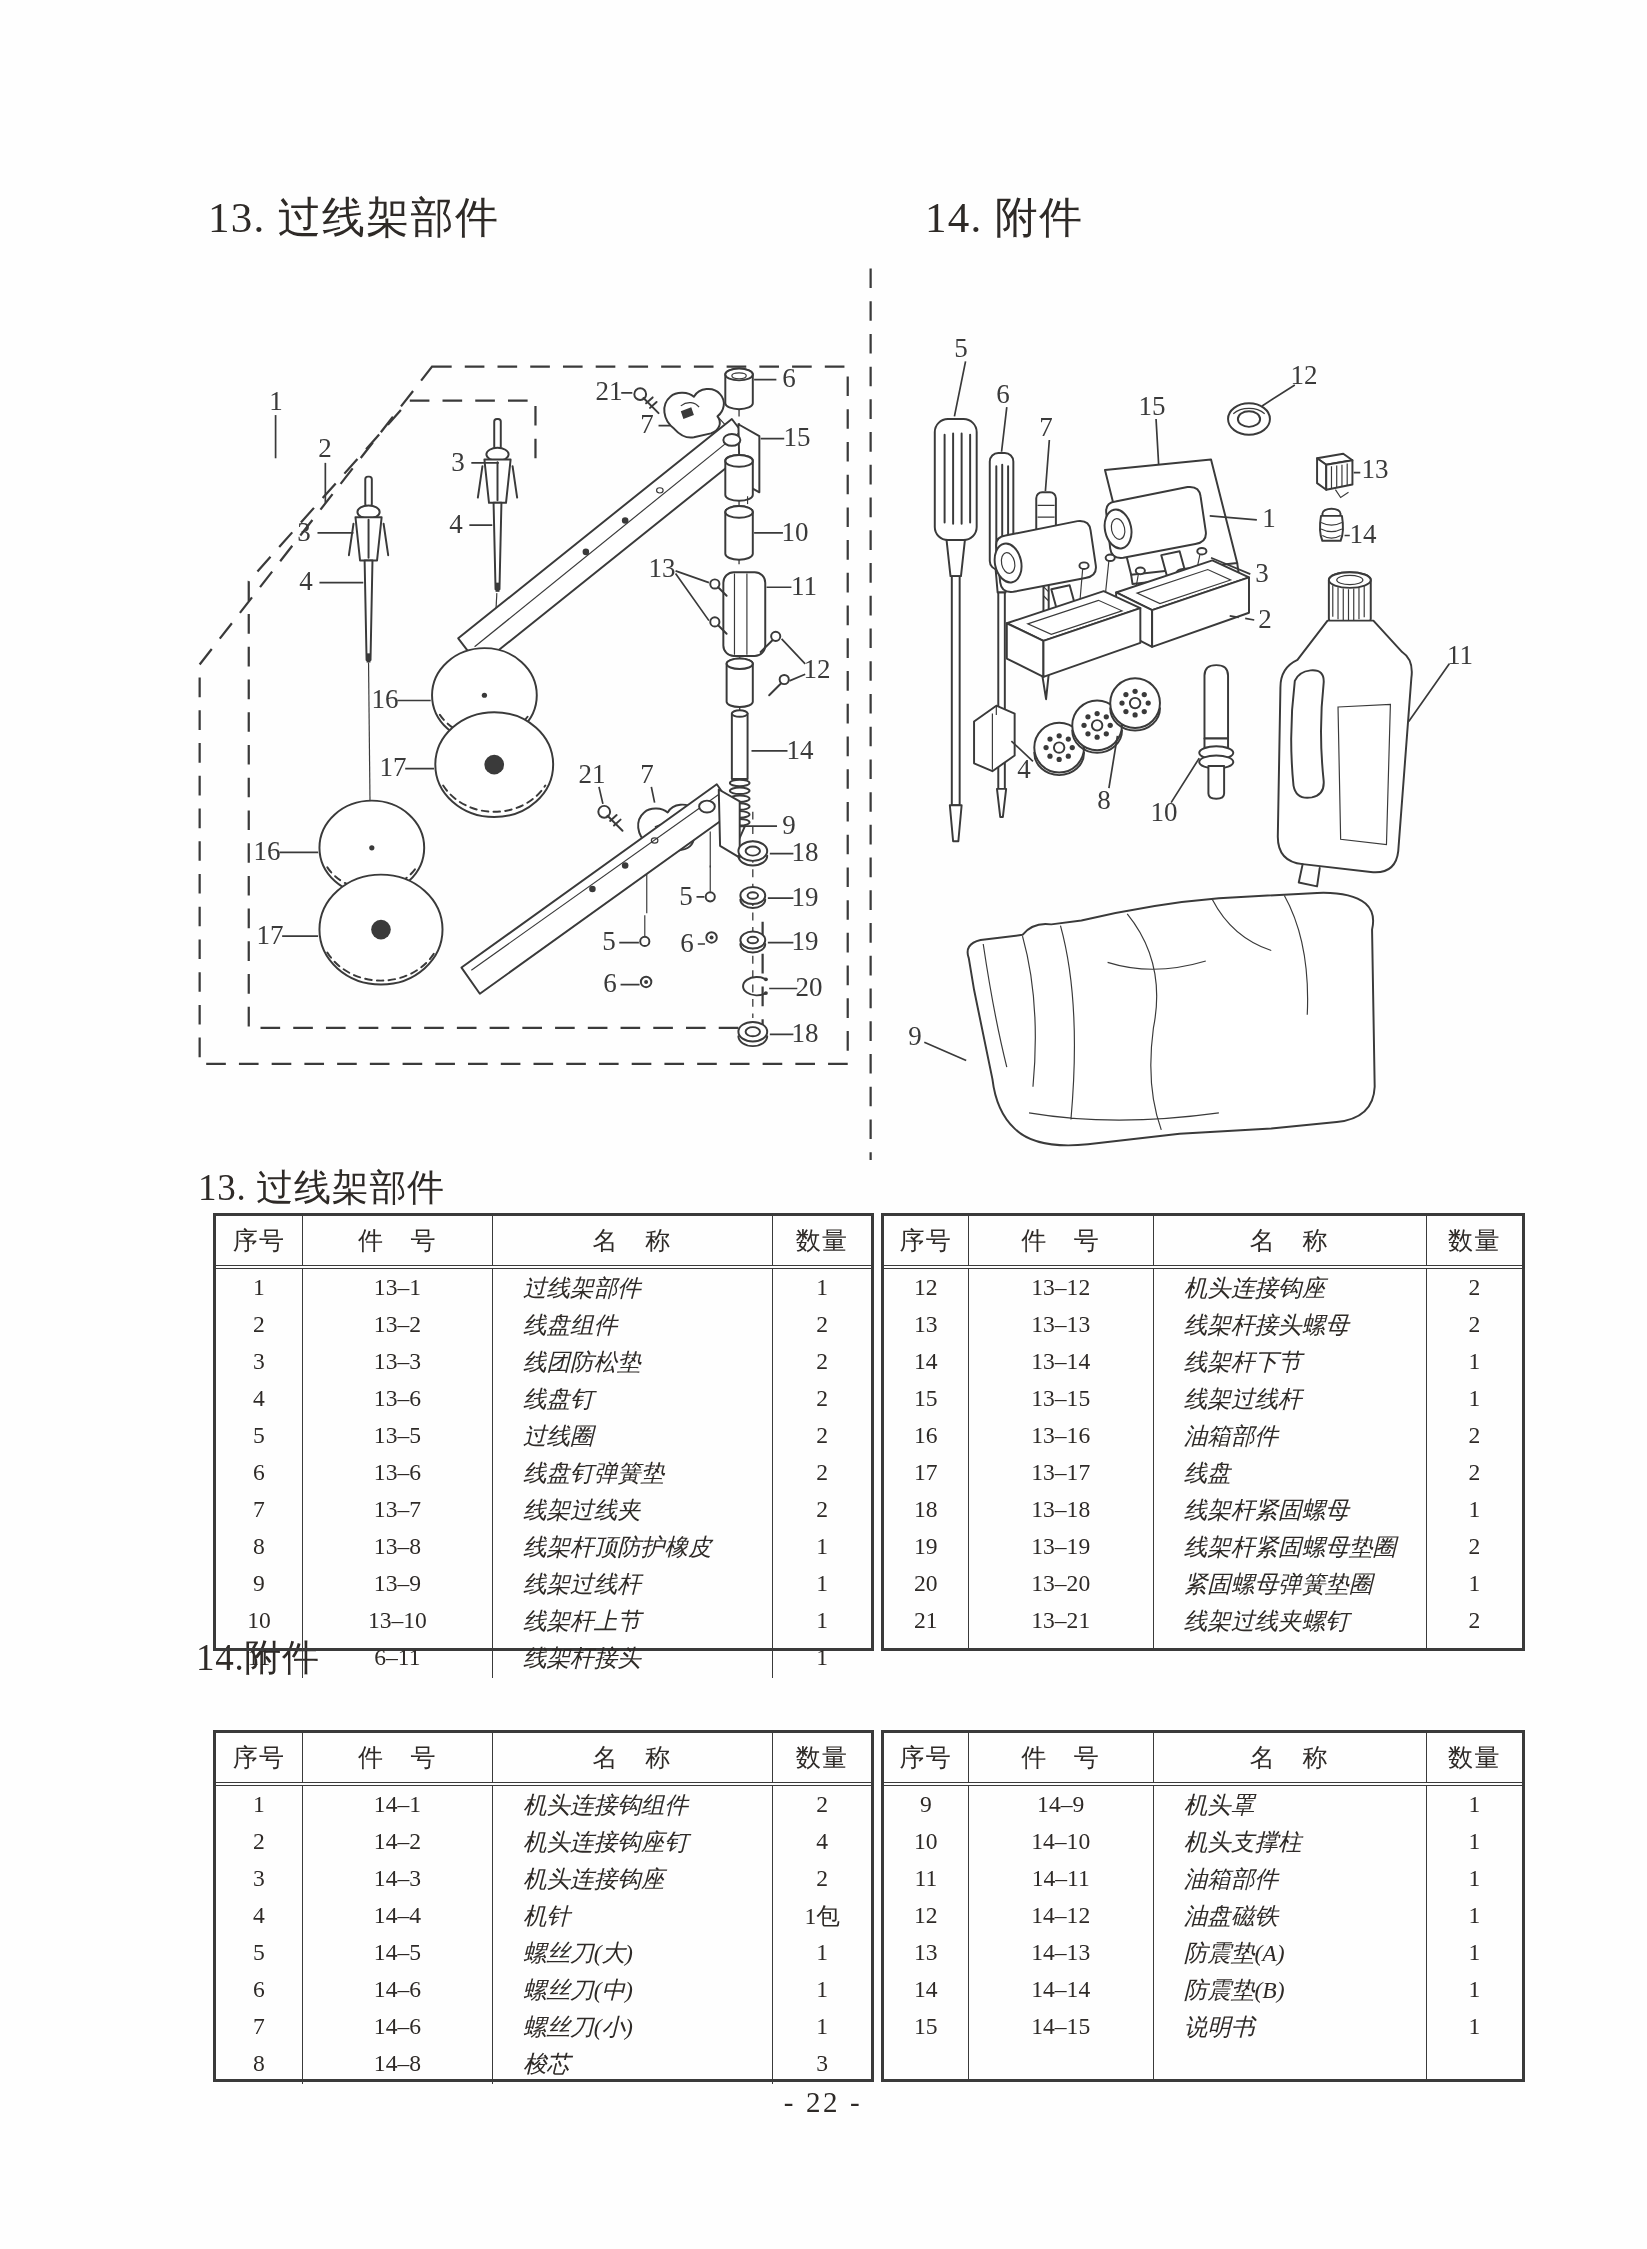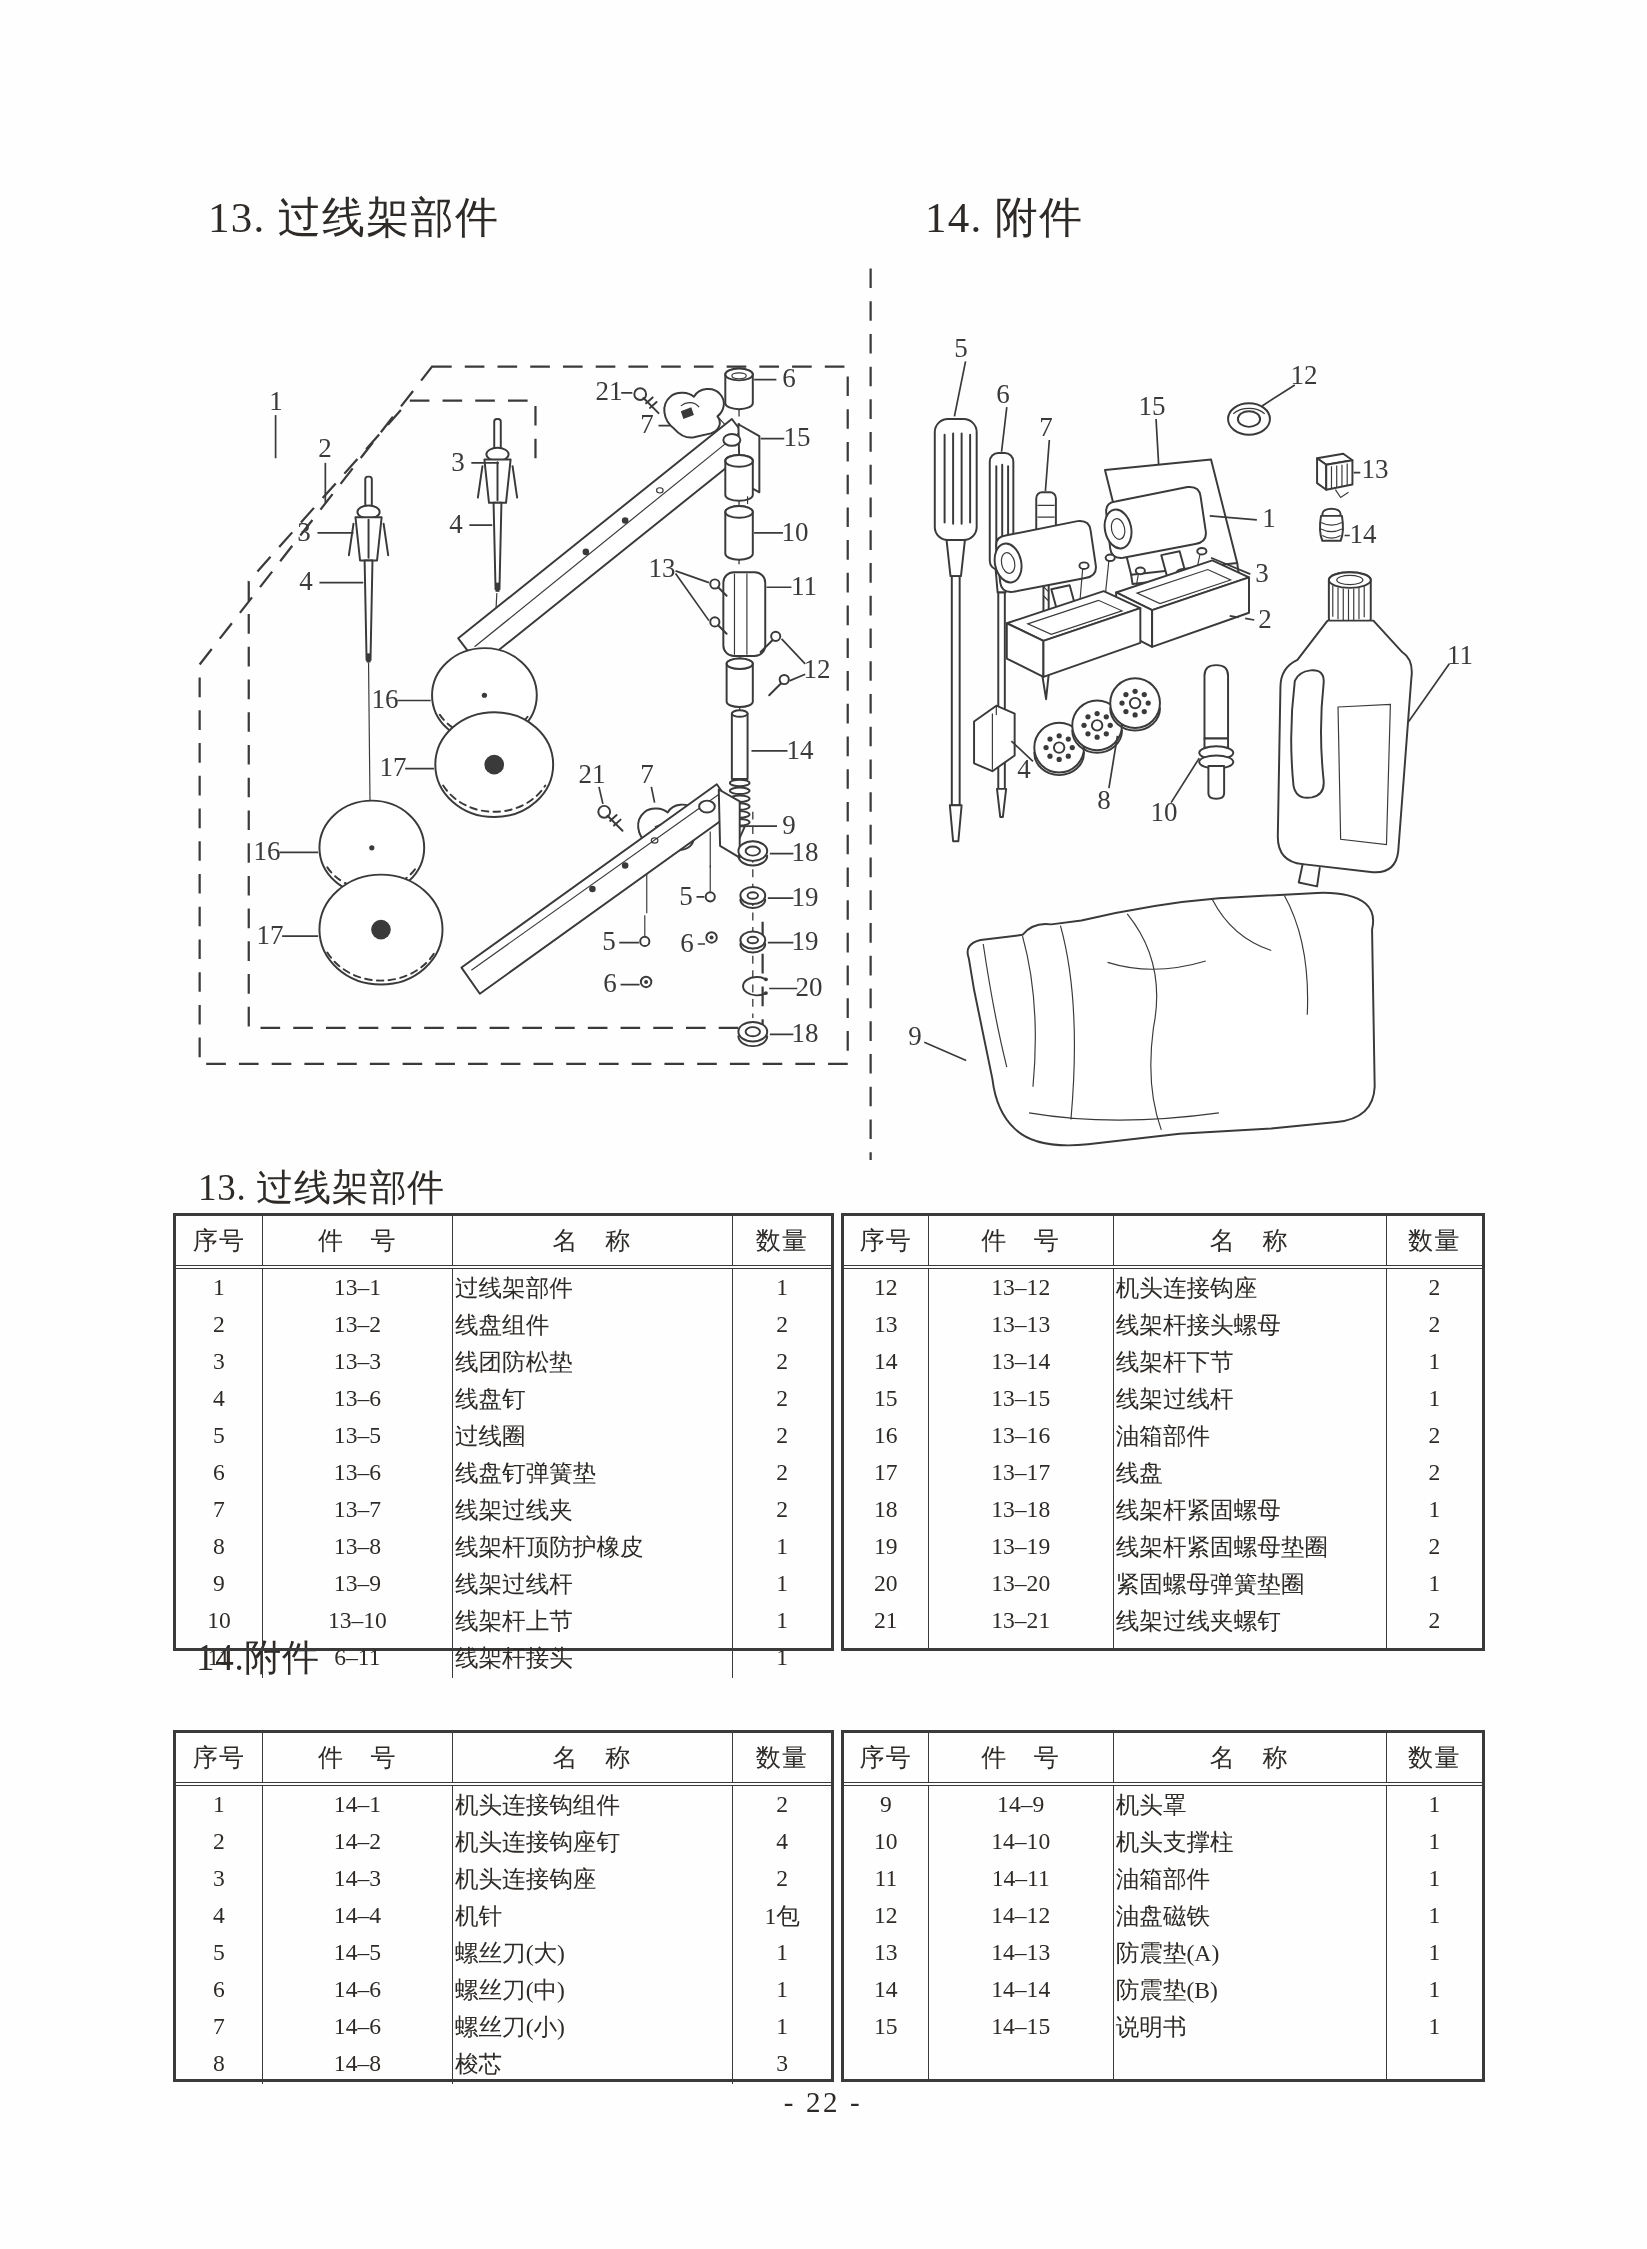--- a/index.html
+++ b/index.html
@@ -11,26 +11,26 @@
   .thin{stroke:#3a3a3a;stroke-width:1.8;fill:none}
   .dash{stroke:#3a3a3a;stroke-width:3.4;fill:none;stroke-dasharray:30 20}
   .dash2{stroke:#3a3a3a;stroke-width:2;fill:none;stroke-dasharray:12 10}
   .ldr{stroke:#3a3a3a;stroke-width:2.6;fill:none}
   .ldrd{stroke:#3a3a3a;stroke-width:2.6;fill:none;stroke-dasharray:14 10}
   .dk{fill:#3a3a3a;stroke:none}
   .title{position:absolute;font-size:43px;letter-spacing:1.3px;white-space:nowrap;}
   .sect{position:absolute;font-size:37px;letter-spacing:0.7px;white-space:nowrap;}
   .callout{position:absolute;transform:translate(-50%,-50%);font-size:27px;color:#3a3a3a;
            font-family:"Liberation Serif","DejaVu Serif",serif;white-space:nowrap;}
-  .tblwrap{position:absolute;border:3.3px solid #3a3a3a;}
+  .tblwrap{position:absolute;border:3.3px solid #3a3a3a;margin-left:40px;}
   table{width:100%;height:100%;border-collapse:collapse;table-layout:fixed;}
   th{height:47px;font-size:25px;font-weight:normal;letter-spacing:1.3px;}
   td{height:35px;font-size:23.6px;}
   th,td{text-align:center;vertical-align:middle;overflow:hidden;}
-  td.c2{text-align:left;padding-left:2px;}
+  td.c2{text-align:left;padding-left:30px;font-style:italic;}
   th.c0,td.c0,th.c1,td.c1,th.c2,td.c2{border-right:1.6px solid #3a3a3a;}
   thead th{border-bottom:4.6px double #3a3a3a;}
   tr.filler td{height:auto;}
   .pageno{position:absolute;font-size:29px;letter-spacing:2.6px;}
 </style>
 </head>
 <body>
 
 <div class="page">
 

